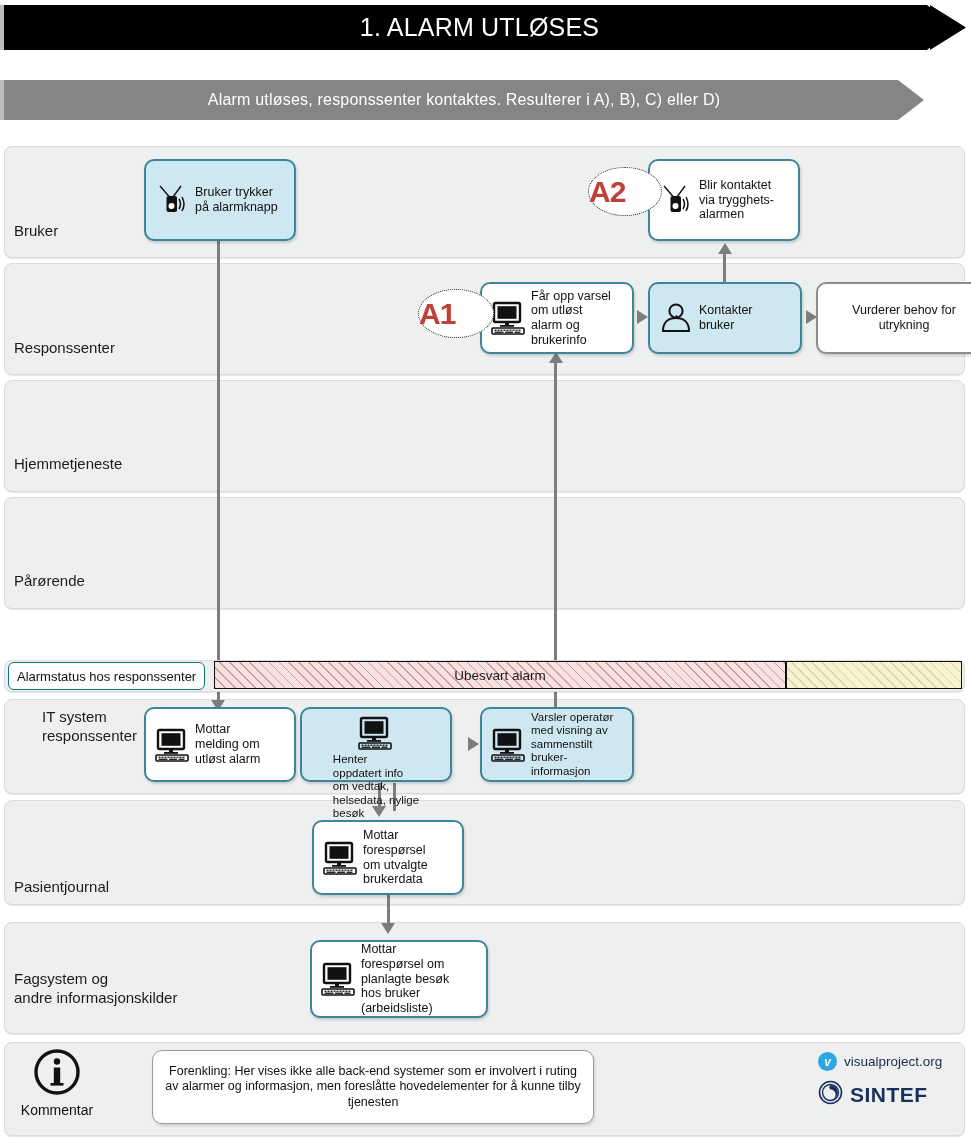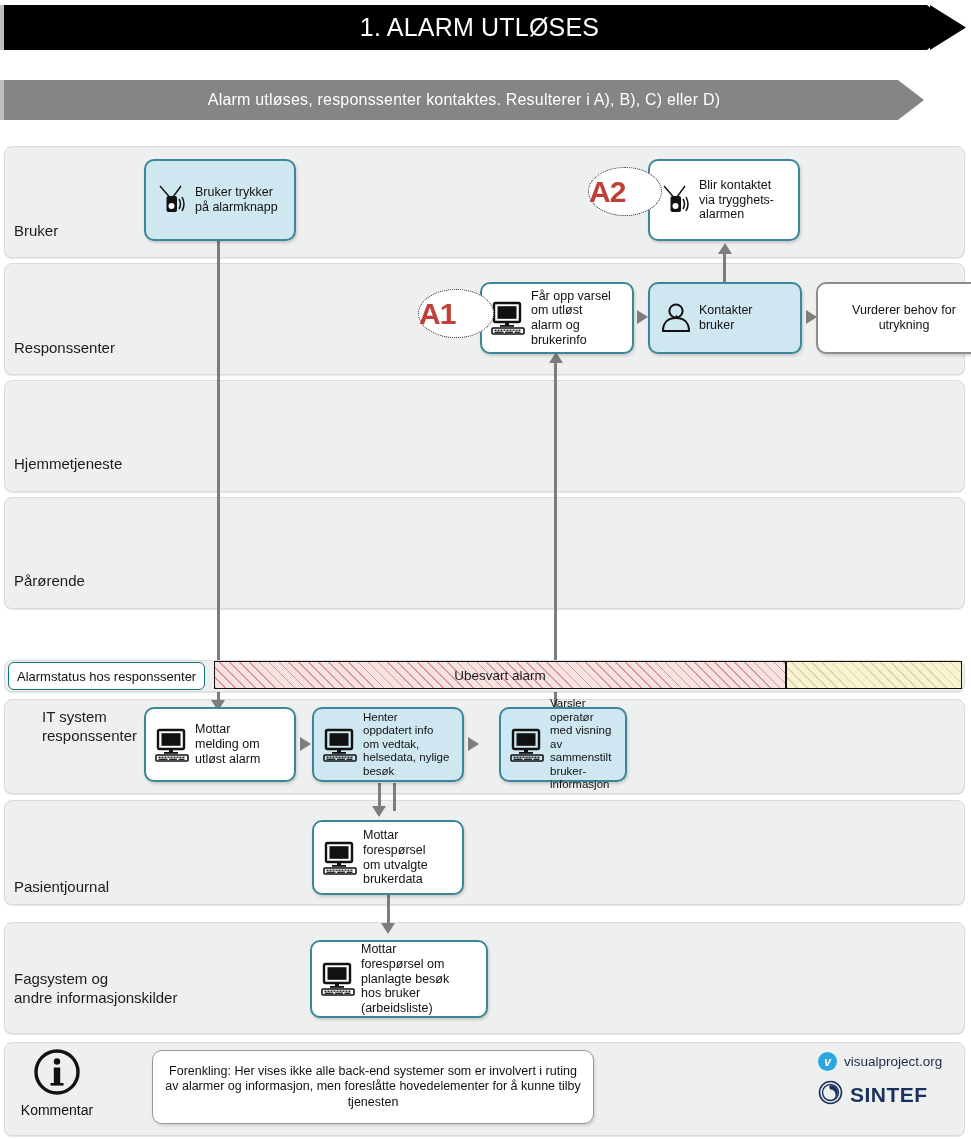--- a/index.html
+++ b/index.html
@@ -354,21 +354,21 @@
             <rect x="16" y="31.6" width="8" height="1.3"></rect>
           <rect x="25.5" y="31.6" width="6" height="1.3"></rect>
         </g>
       </svg>
     </span>
     <span class="ptxt">Mottar
 melding om
 utløst alarm</span>
   </div>
 
-  <div class="pbox blue" style="left:312px;top:707px;width:152px;height:75px;">
+  <div class="pbox blue" style="left:300px;top:707px;width:152px;height:75px;flex-direction:column;">
     <span class="picon">
       <svg width="38" height="36" viewBox="0 0 38 36">
         <rect x="5" y="3" width="26" height="19" rx="1.5" fill="none" stroke="#111" stroke-width="2.4"></rect>
         <rect x="8.5" y="6.2" width="19" height="12.6" fill="#111"></rect>
         <rect x="16" y="22" width="4" height="3.5" fill="#111"></rect>
         <rect x="11" y="25" width="14" height="1.8" fill="#111"></rect>
         <rect x="3" y="28" width="32" height="6" rx="1" fill="none" stroke="#111" stroke-width="1.6"></rect>
         <g fill="#111">
           <rect x="5.5" y="29.6" width="2" height="1.3"></rect>
             <rect x="8.5" y="29.6" width="2" height="1.3"></rect>
@@ -385,21 +385,21 @@
         </g>
       </svg>
     </span>
     <span class="ptxt" style="font-size:11.5px;">Henter
 oppdatert info
 om vedtak,
 helsedata, nylige
 besøk</span>
   </div>
 
-  <div class="pbox blue" style="left:499px;top:707px;width:128px;height:75px;">
+  <div class="pbox blue" style="left:480px;top:707px;width:154px;height:75px;">
     <span class="picon">
       <svg width="38" height="36" viewBox="0 0 38 36">
         <rect x="5" y="3" width="26" height="19" rx="1.5" fill="none" stroke="#111" stroke-width="2.4"></rect>
         <rect x="8.5" y="6.2" width="19" height="12.6" fill="#111"></rect>
         <rect x="16" y="22" width="4" height="3.5" fill="#111"></rect>
         <rect x="11" y="25" width="14" height="1.8" fill="#111"></rect>
         <rect x="3" y="28" width="32" height="6" rx="1" fill="none" stroke="#111" stroke-width="1.6"></rect>
         <g fill="#111">
           <rect x="5.5" y="29.6" width="2" height="1.3"></rect>
             <rect x="8.5" y="29.6" width="2" height="1.3"></rect>

